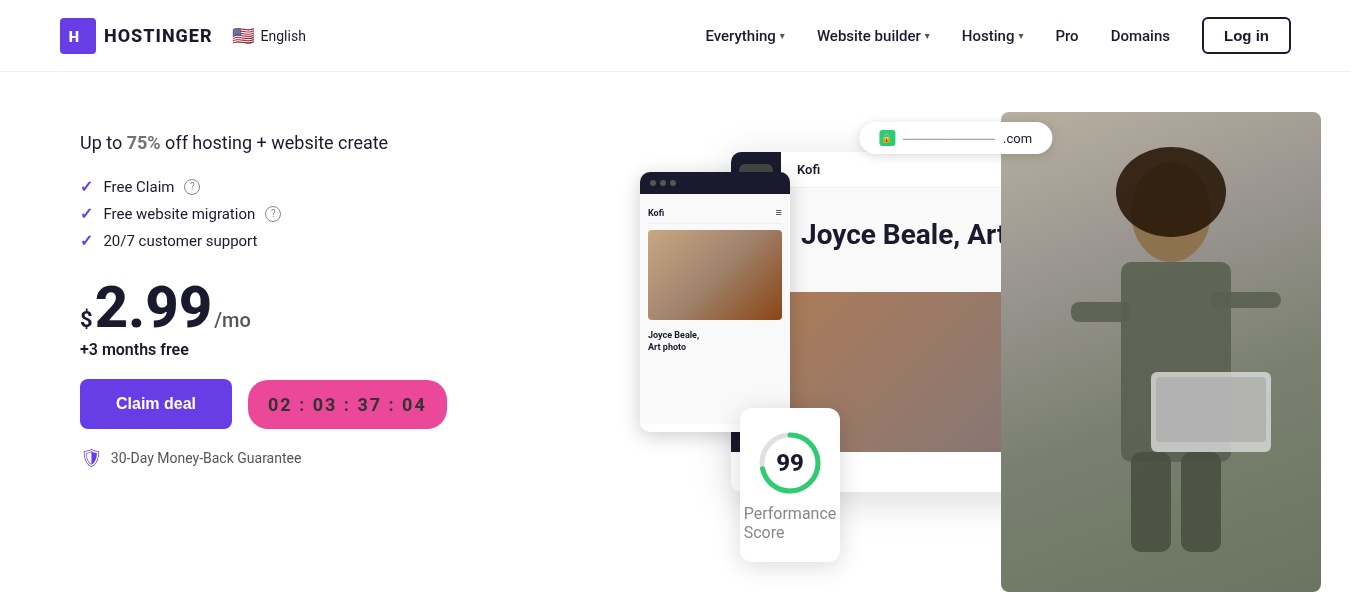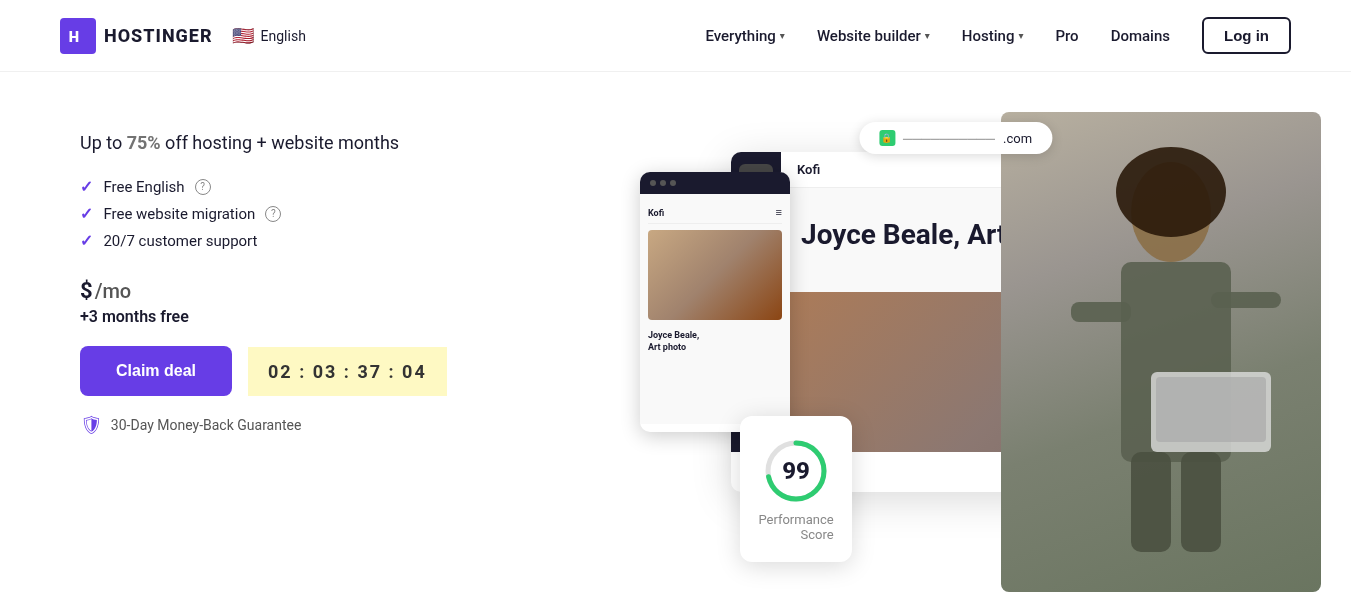--- a/index.html
+++ b/index.html
@@ -228,22 +228,22 @@
       border: none;
       border-radius: 8px;
       padding: 16px 36px;
       font-size: 16px;
       font-weight: 700;
       cursor: pointer;
       white-space: nowrap;
     }
 
     .timer {
-      background: #fef9c3;
-      border-radius: 0;
+      background: #ec4899;
+      border-radius: 20px;
       padding: 14px 20px;
       font-size: 18px;
       font-weight: 700;
       color: #333;
       letter-spacing: 2px;
       white-space: nowrap;
     }
 
     .guarantee {
       display: flex;
@@ -359,21 +359,21 @@
       bottom: 40px;
       left: 80px;
       background: white;
       border-radius: 12px;
       box-shadow: 0 4px 24px rgba(0,0,0,0.15);
       padding: 20px;
       display: flex;
       flex-direction: column;
       align-items: center;
       gap: 6px;
-      width: 112px;
+      width: 100px;
     }
 
     .perf-circle {
       width: 70px;
       height: 70px;
       position: relative;
       display: flex;
       align-items: center;
       justify-content: center;
     }
@@ -386,23 +386,23 @@
 
     .perf-number {
       font-size: 24px;
       font-weight: 800;
       color: #1a1a2e;
       position: relative;
       z-index: 1;
     }
 
     .perf-label {
-      font-size: 13px;
+      font-size: 16px;
       color: #888;
-      text-align: right;
+      text-align: left;
     }
 
     
     .mobile-mockup {
       position: absolute;
       top: 60px;
       left: 20px;
       width: 150px;
       height: 260px;
       background: white;
@@ -536,43 +536,44 @@
       <span>Domains</span>
     </div>
     <button class="login-btn">Log in</button>
   </nav>
 </header>
 
 <section class="hero">
   <div class="hero-left">
 
     <p class="hero-subtitle">
-      <span>Up to </span><span class="highlight">75%</span><span> off hosting + website months</span>
+      <span>Up to </span><span class="highlight">75%</span><span> off hosting + website create</span>
     </p>
 
     <ul class="features">
       <li>
         <span class="check">✓</span>
-        <span>Free English</span>
+        <span>Free Claim</span>
         <span class="question-icon">?</span>
       </li>
       <li>
         <span class="check">✓</span>
         <span>Free website migration</span>
         <span class="question-icon">?</span>
       </li>
       <li>
         <span class="check">✓</span>
         <span>20/7 customer support</span>
       </li>
     </ul>
 
     <div class="price-section">
       <div class="price-line">
         <span class="price-dollar">$</span>
+        <span class="price-amount">2.99</span>
         <span class="price-period">/mo</span>
       </div>
       <div class="price-bonus">+3 months free</div>
     </div>
 
     <div class="cta-row">
       <button class="claim-btn">Claim deal</button>
       <div class="timer">02 : 03 : 37 : 04</div>
     </div>
 

